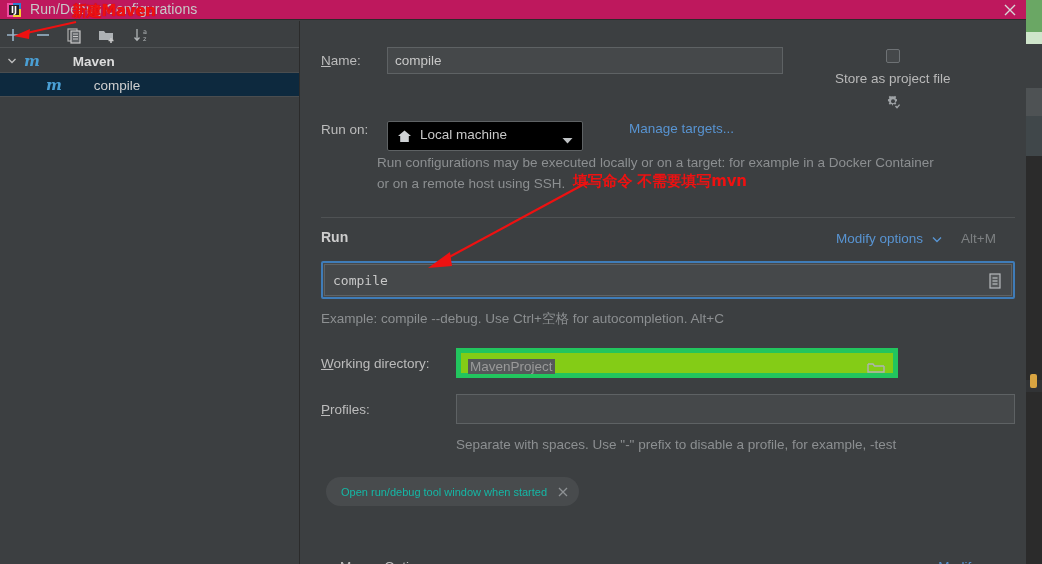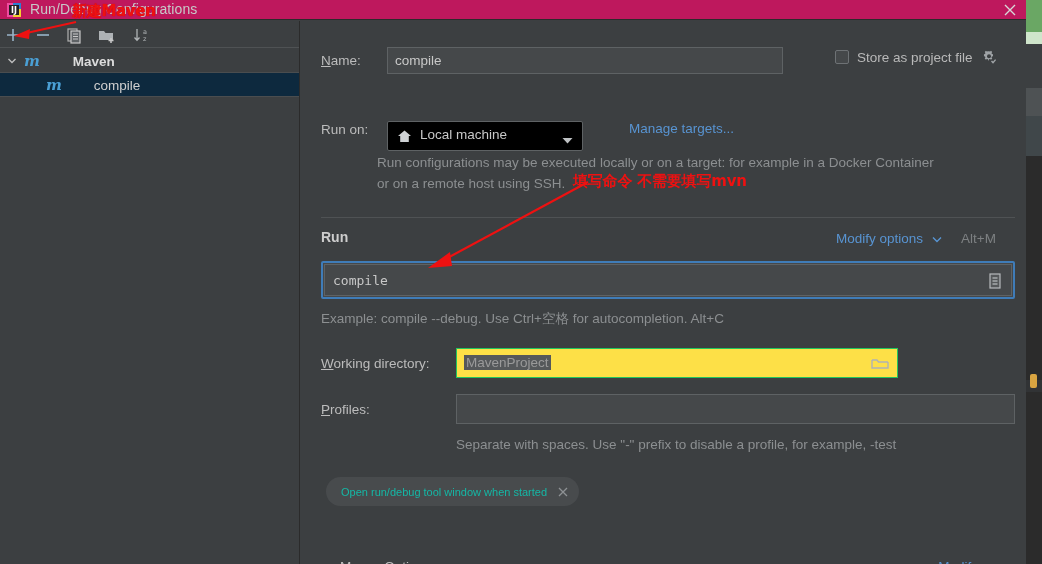--- a/index.html
+++ b/index.html
@@ -97,21 +97,21 @@
     font-size:13.5px; padding:3px 7px; height:27px; line-height:19px;
     outline:none; font-family:"Liberation Sans", sans-serif;
   }
   .textfield::placeholder { color:#808080; }
 
   
   #name-label { left:20px; top:32px; }
   #name-input { position:absolute; left:86px; top:26px; width:396px; }
 
   
-  #store-wrap { position:absolute; left:534px; top:28px; display:flex; align-items:center; gap:8px; }
+  #store-wrap { position:absolute; left:534px; top:28px; display:flex; align-items:center; gap:8px;flex-direction:column; }
   #store-check {
     width:14px; height:14px; background:#45484a; border:1px solid #6e7275; border-radius:2px;
     cursor:default;
   }
   #store-label { color:#b9b9b9; font-size:13.5px; }
   #store-gear { width:16px; height:16px; cursor:default; }
 
   
   #runon-label { left:20px; top:101px; }
   #runon-combo {
@@ -158,21 +158,21 @@
   #cmd-expand {
     position:absolute; right:6px; top:6px; width:20px; height:20px; cursor:default;
   }
 
   #cmd-hint { position:absolute; left:20px; top:289px; color:#8c8f91; font-size:13.5px;text-align:center; }
 
   
   #wd-label { left:20px; top:335px; }
   #wd-field {
     position:absolute; left:155px; top:327px; width:442px; height:30px;
-    background:#fde047; border:1px solid #22c55e;
+    background:#84cc16; border:5px solid #22c55e;
   }
   #wd-text {
     position:absolute; left:7px; top:6px; color:#9a9a9a; font-size:13.5px;
     background:#55585a; padding:0 2px;
   }
   #wd-folder { position:absolute; right:8px; top:7px; width:18px; height:16px; cursor:default; }
 
   
   #pf-label { left:20px; top:381px; }
   #pf-field {

